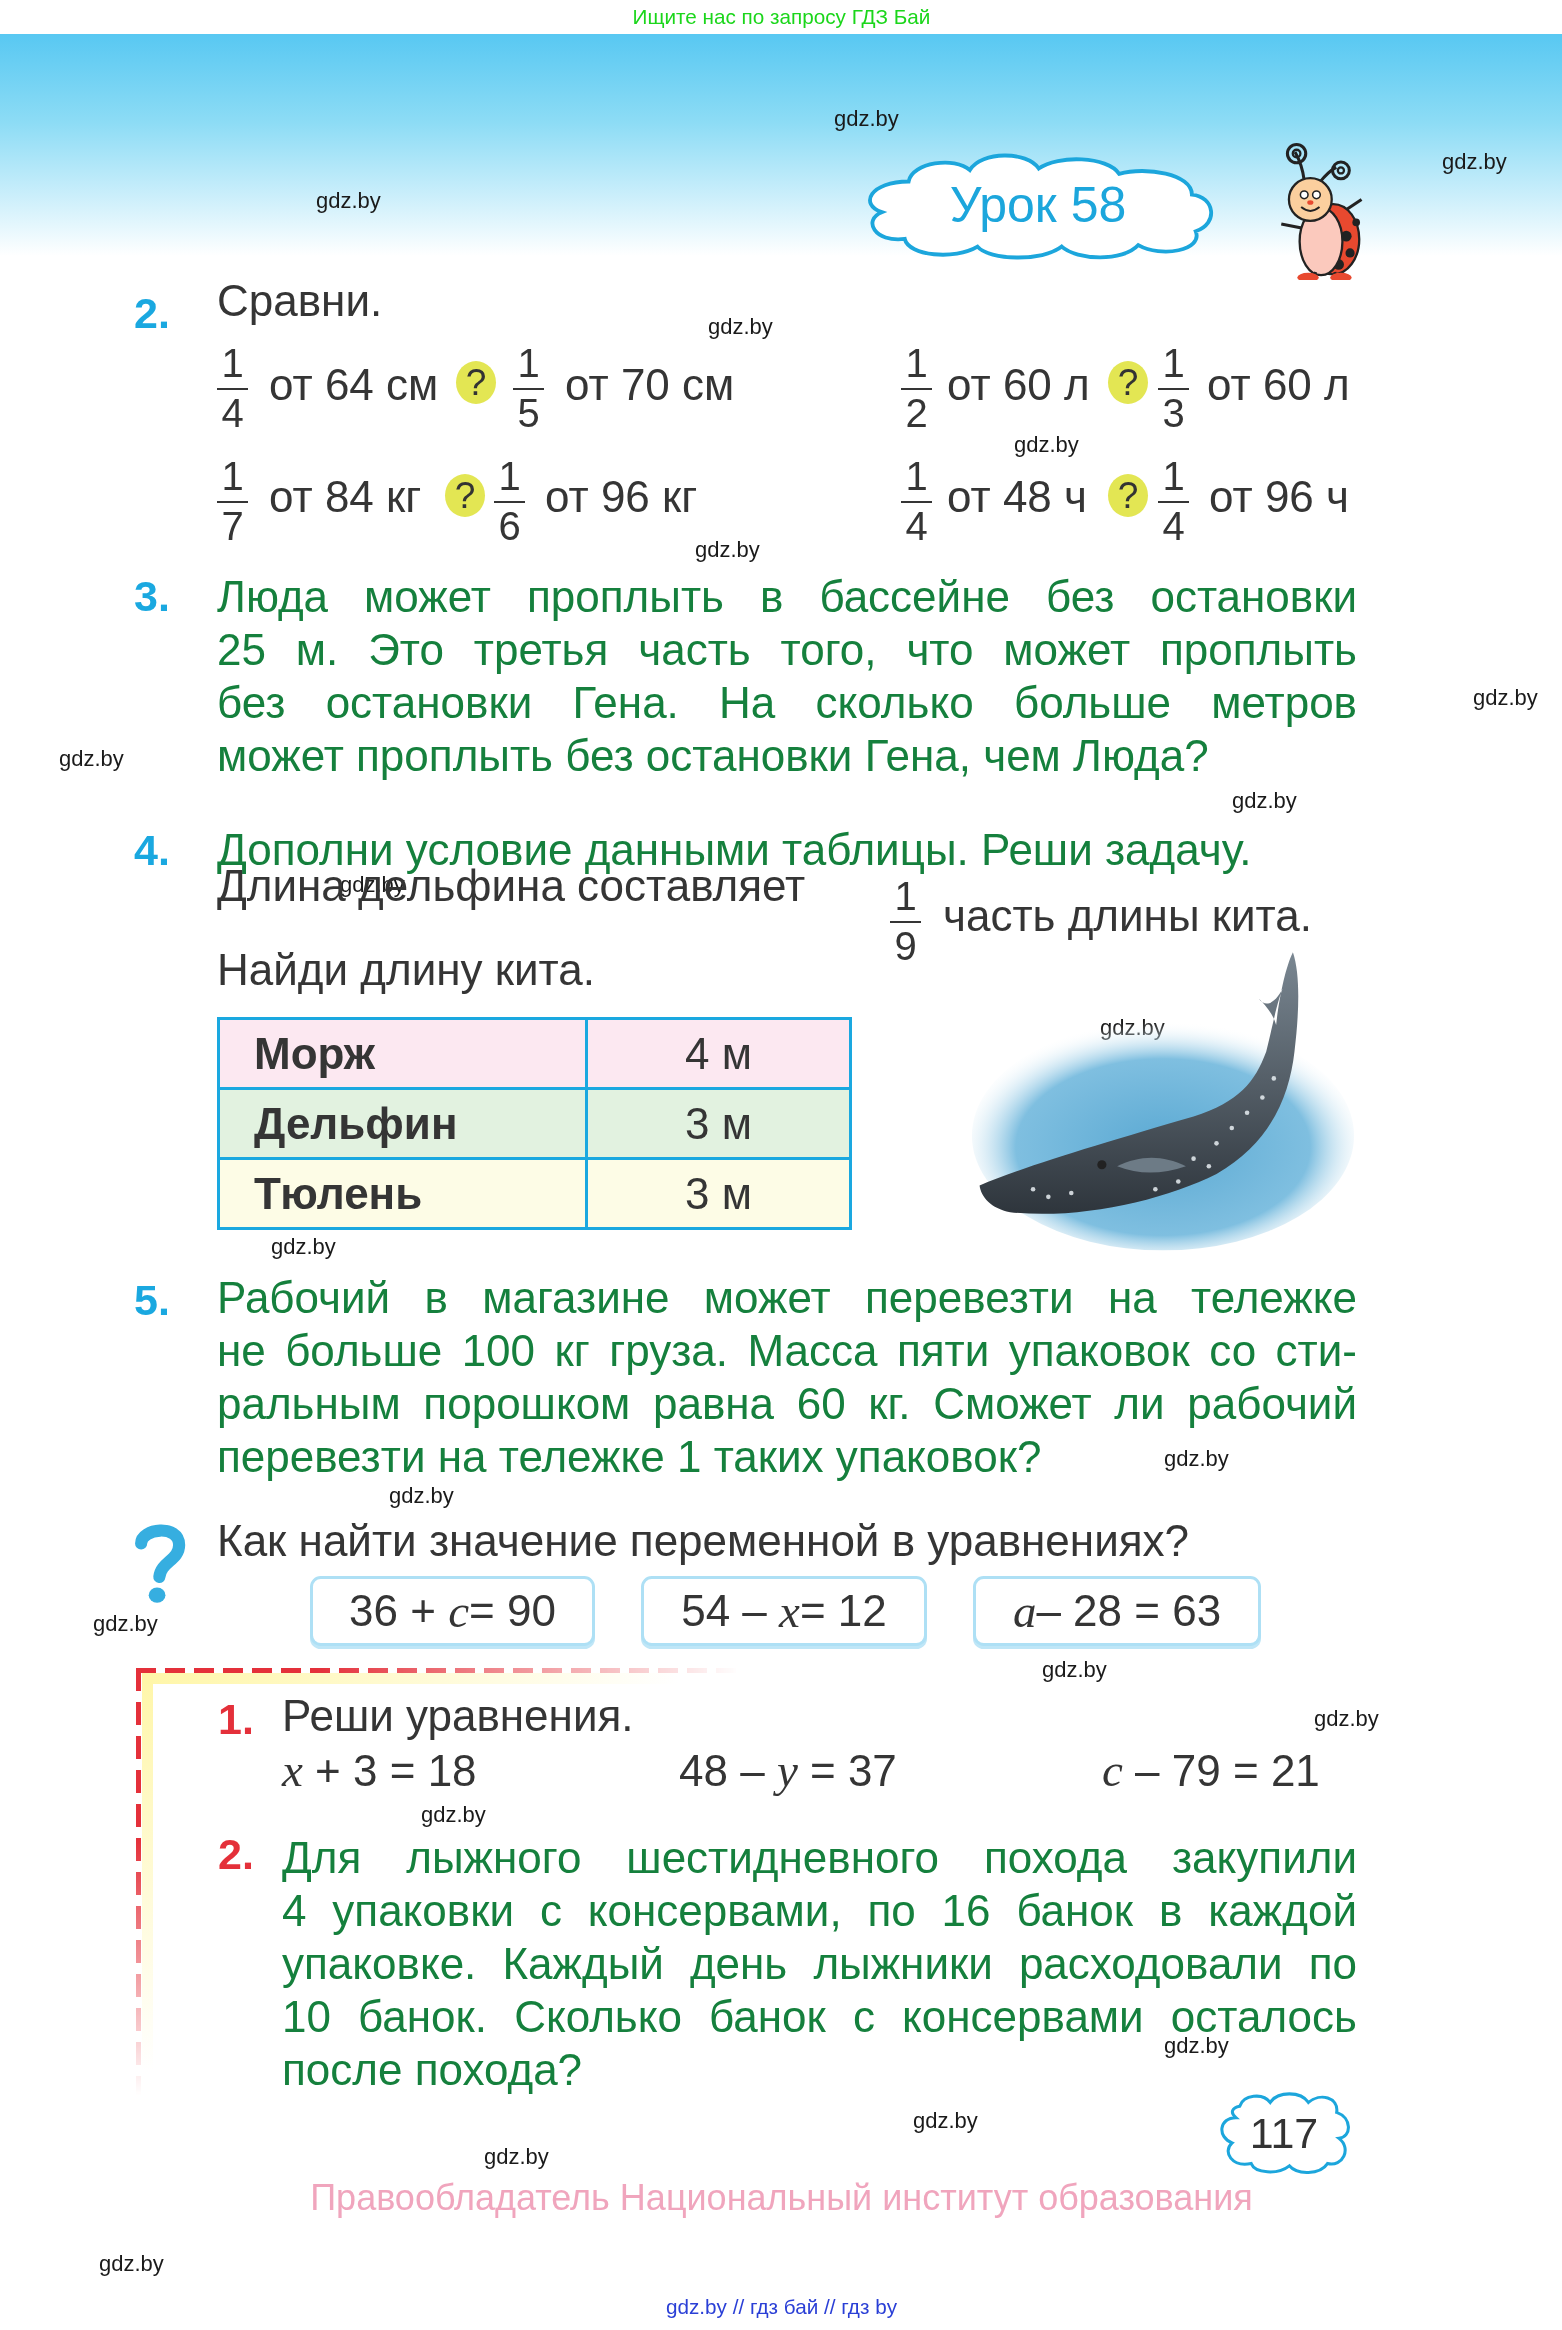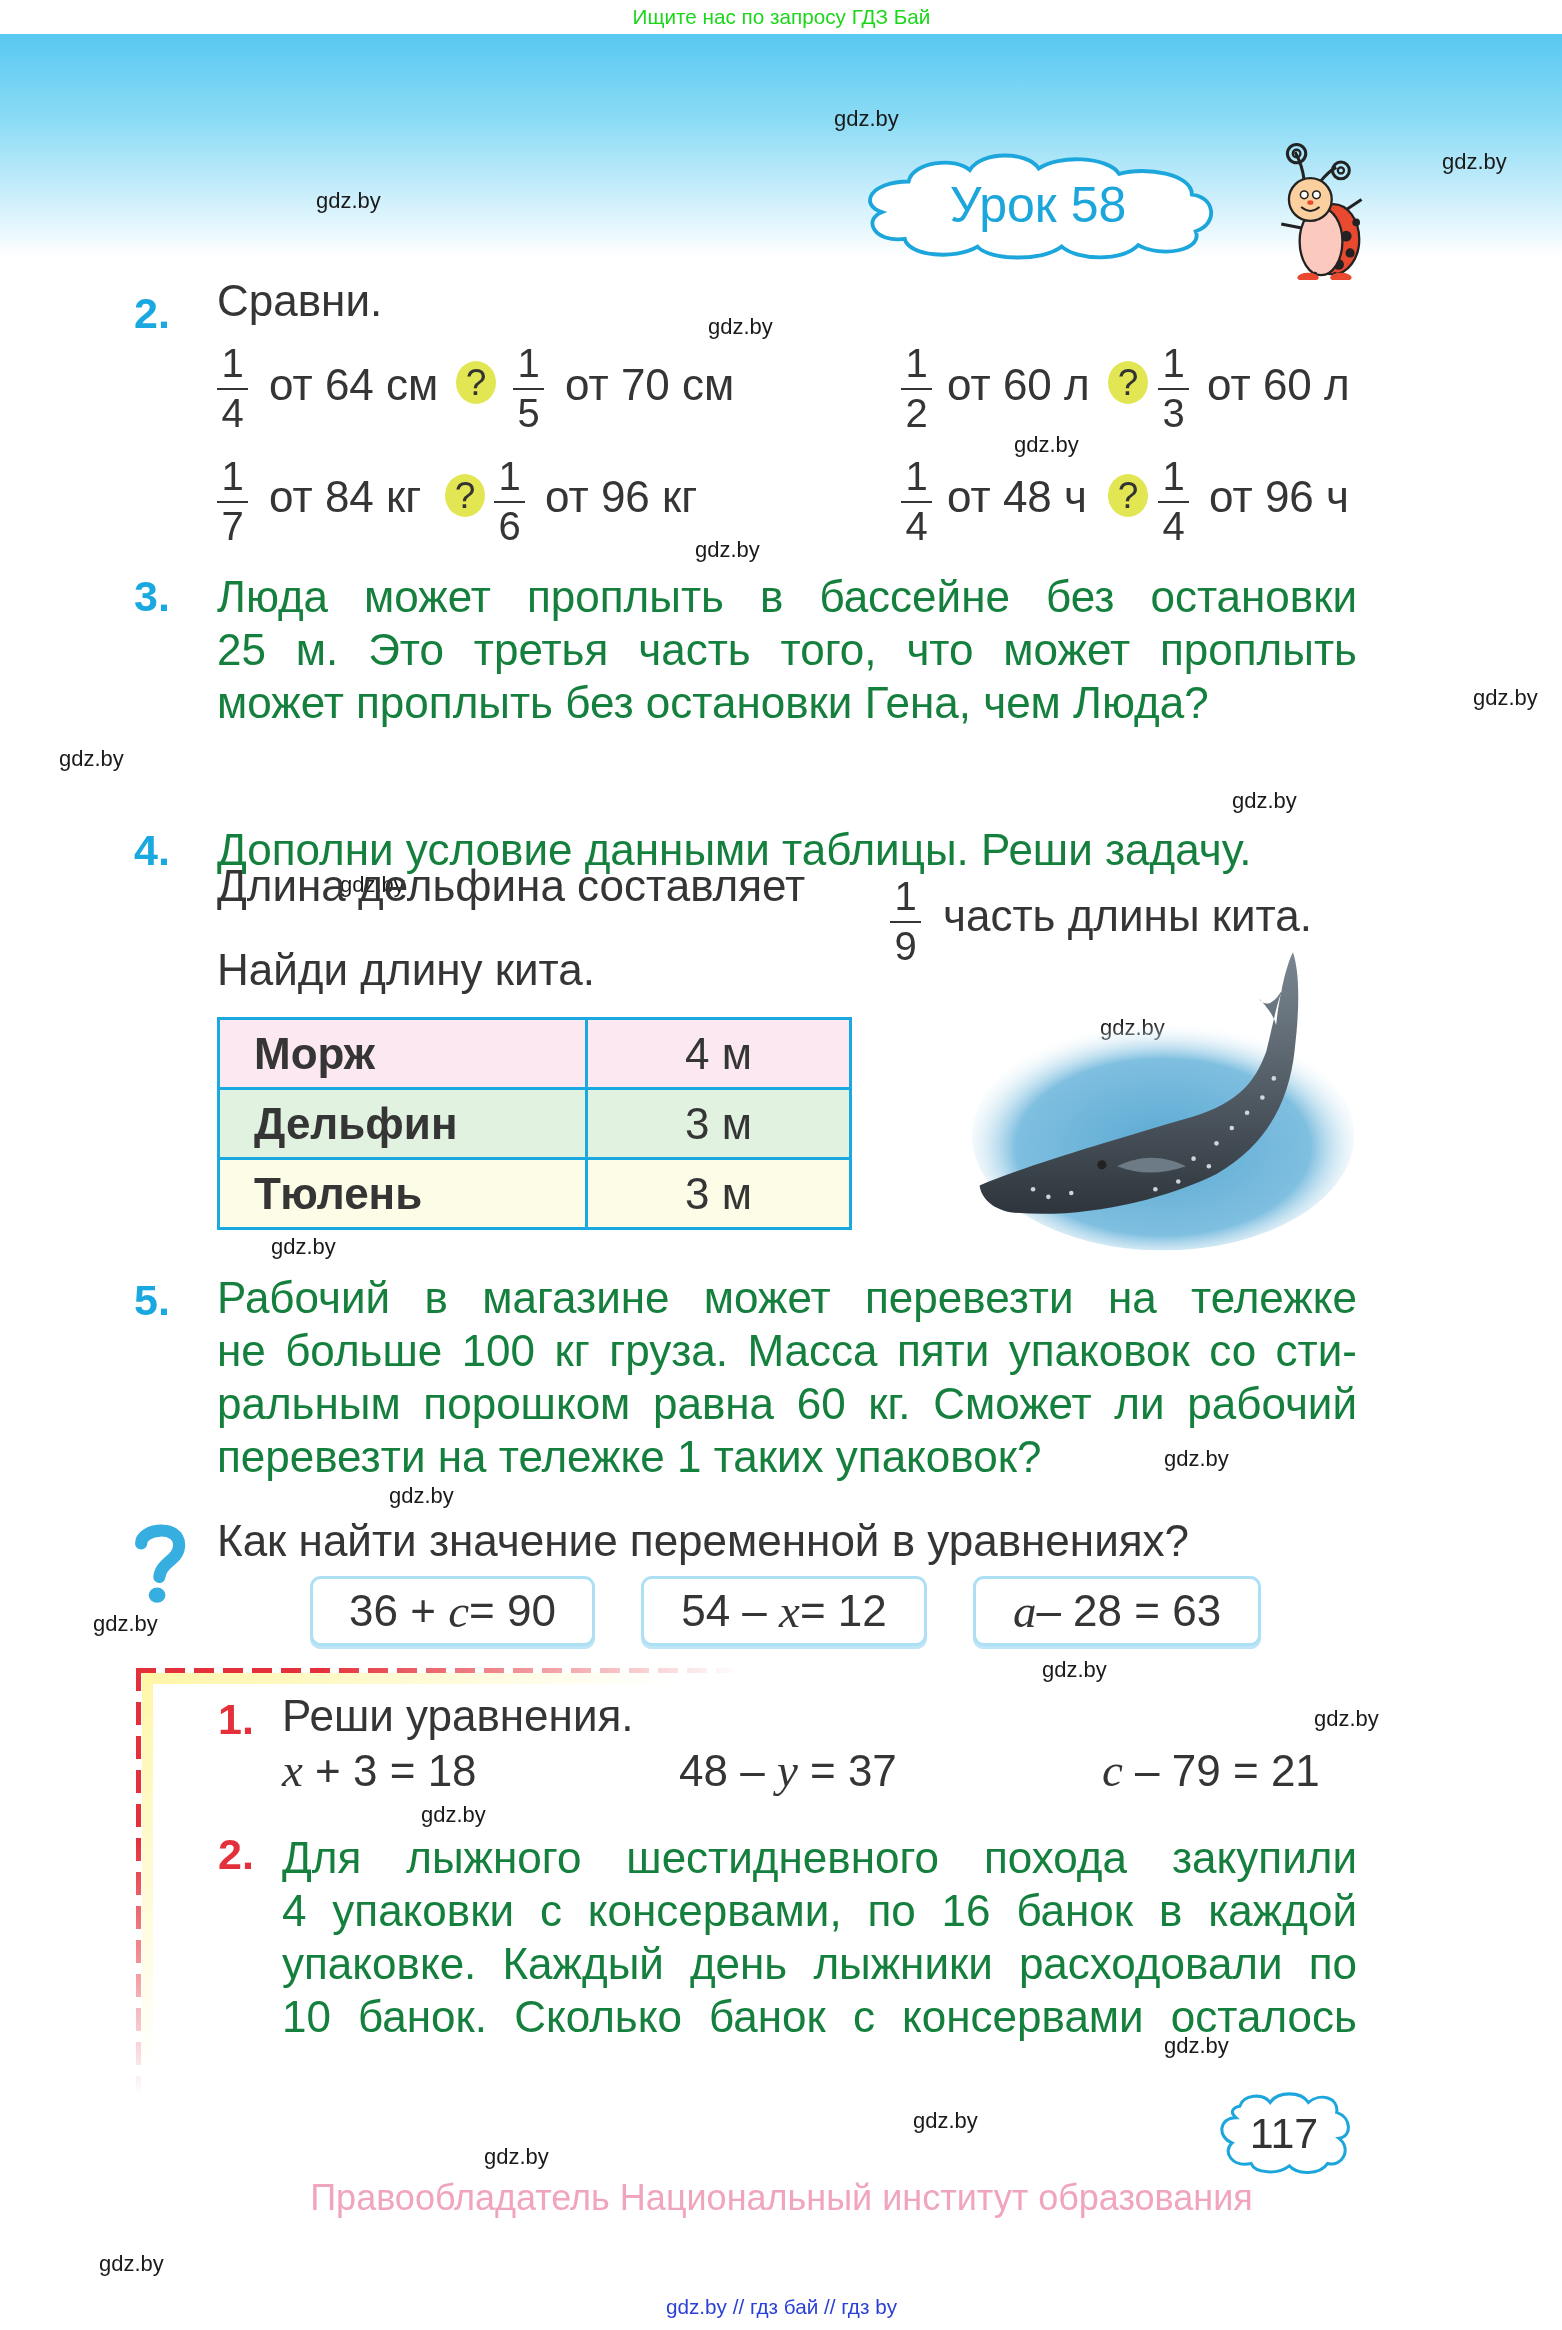--- a/index.html
+++ b/index.html
@@ -156,20 +156,21 @@
     <span class="n">1</span>
     <span class="bar"></span>
     <span class="d">4</span>
   </div>
 <div class="abs txt" style="left:1209px;top:472px;">от 96 ч</div>
 
 <div class="abs num-blue" style="left:134px;top:572px;">3.</div>
 <div class="abs para" style="left:217px;top:570px;width:1140px;">
   <span class="just">Люда может проплыть в бассейне без остановки</span>
   <span class="just">25 м. Это третья часть того, что может проплыть</span>
+  <span class="just">без остановки Гена. На сколько больше метров</span>
   <span style="display:block">может проплыть без остановки Гена, чем Люда?</span>
 </div>
 
 <div class="abs num-blue" style="left:134px;top:826px;">4.</div>
 <div class="abs para" style="left:217px;top:823px;width:1140px;">Дополни условие данными таблицы. Реши задачу.</div>
 <div class="abs txt" style="left:217px;top:861px;">Длина дельфина составляет</div>
 <div class="frac" style="left:890px;top:876px;">
     <span class="n">1</span>
     <span class="bar"></span>
     <span class="d">9</span>
@@ -262,20 +263,21 @@
 <div class="abs txt" style="left:282px;top:1743px;"><span class="var">x</span><span> + 3 = 18</span></div>
 <div class="abs txt" style="left:679px;top:1743px;"><span>48 – </span><span class="var">y</span><span> = 37</span></div>
 <div class="abs txt" style="left:1102px;top:1743px;"><span class="var">c</span><span> – 79 = 21</span></div>
 
 <div class="abs num-red" style="left:218px;top:1830px;">2.</div>
 <div class="abs para" style="left:282px;top:1825px;width:1075px;margin-top:6px;">
   <span class="just">Для лыжного шестидневного похода закупили</span>
   <span class="just">4 упаковки с консервами, по 16 банок в каждой</span>
   <span class="just">упаковке. Каждый день лыжники расходовали по</span>
   <span class="just">10 банок. Сколько банок с консервами осталось</span>
+  <span style="display:block">после похода?</span>
 </div>
 
 <svg class="abs page-cloud" viewBox="0 0 186 110">
   <path d="M35,20 C40,5 65,2 75,15 C85,0 115,0 125,15 C140,2 165,8 162,28 C182,35 182,60 165,62 C182,75 170,100 150,95 C140,110 110,110 100,98 C85,110 55,108 50,95 C25,100 12,80 25,68 C5,60 8,35 30,35 C22,28 25,22 35,20 Z" fill="#fff" stroke="#1ca6dc" stroke-width="4"></path>
 </svg>
 <div class="abs page-num">117</div>
 
 <div class="abs copyright">Правообладатель Национальный институт образования</div>
 
 <div class="abs footer-links">gdz.by  //  гдз бай  //  гдз by</div>

